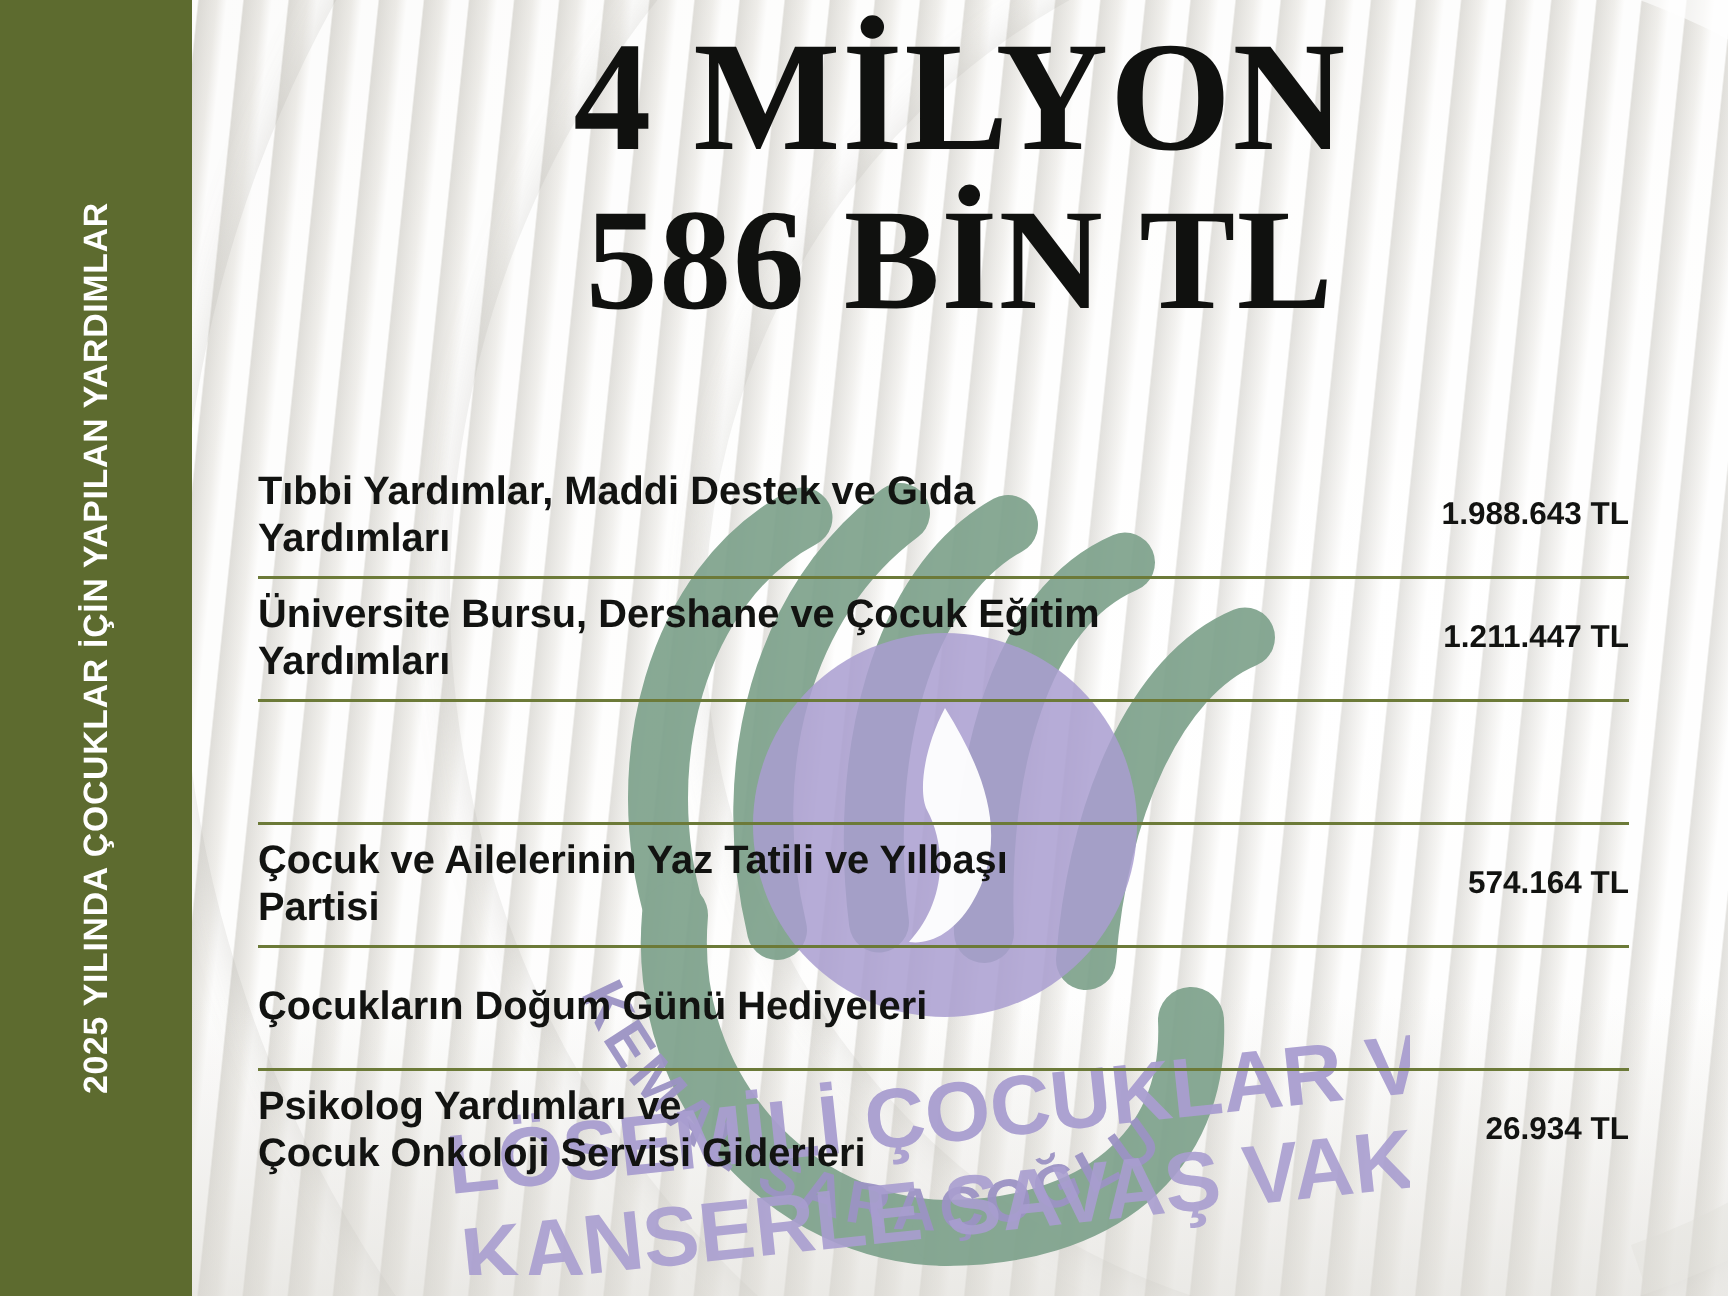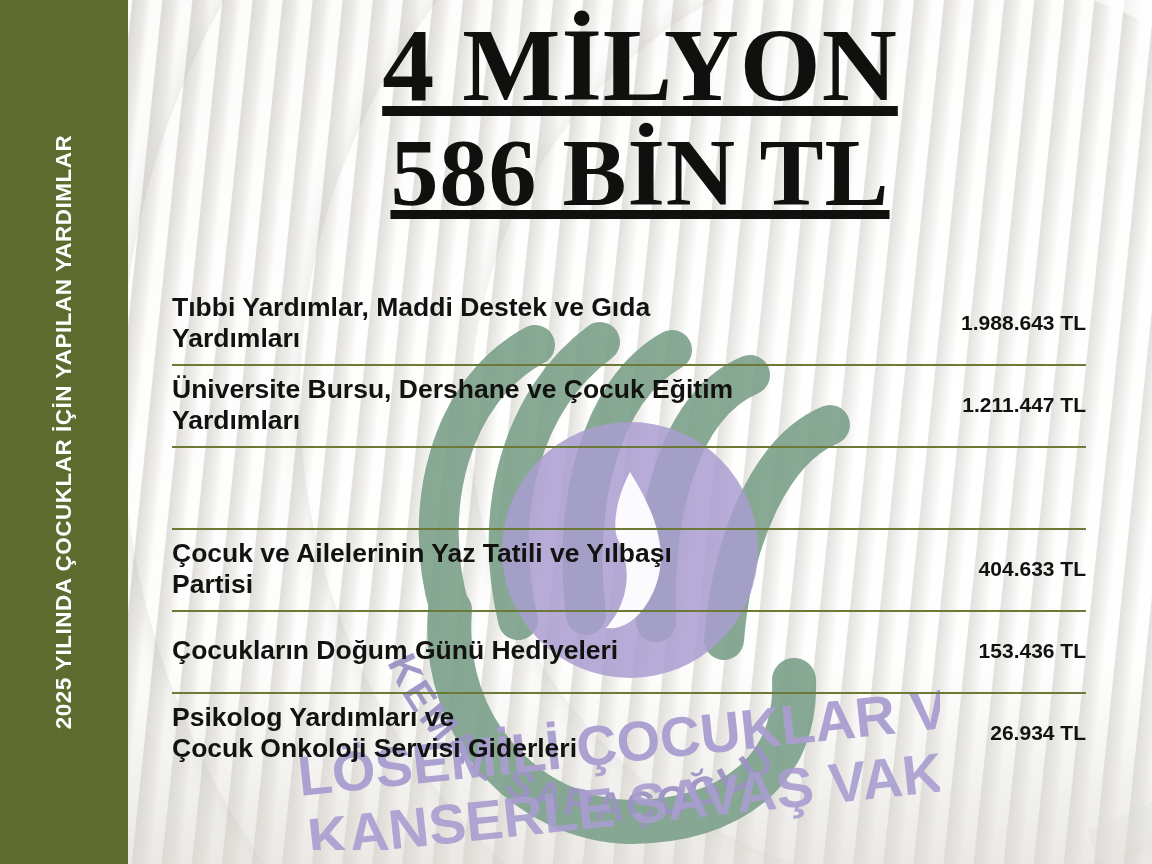--- a/index.html
+++ b/index.html
@@ -117,42 +117,41 @@
   .headline {
     position: absolute;
     left: 128px;
     right: 0;
     top: 14px;
     z-index: 6;
     text-align: center;
     font-family: "Liberation Serif", serif;
     color: #10110f;
     line-height: 0.98;
-    text-decoration: underline;
   }
   .headline .l1 {
     font-size: 104px;
     font-weight: bold;
     letter-spacing: 1px;
     display: block;
   }
   .headline .l2 {
     font-size: 96px;
     font-weight: bold;
     letter-spacing: 1px;
     display: block;
     margin-top: 10px;
   }
 
   
   .items {
     position: absolute;
     left: 172px;
     right: 66px;
-    top: 284px;
+    top: 304px;
     z-index: 6;
   }
   .item {
     display: flex;
     align-items: center;
     justify-content: space-between;
     gap: 18px;
     border-bottom: 2px solid #6c7a38;
     min-height: 78px;
     padding-bottom: 2px;
@@ -235,25 +234,24 @@
     <div class="item">
       <div class="item-label">Üniversite Bursu, Dershane ve Çocuk Eğitim
 Yardımları</div>
       <div class="item-value">1.211.447 TL</div>
     </div>
     <div class="item">
     </div>
     <div class="item">
       <div class="item-label">Çocuk ve Ailelerinin Yaz Tatili ve Yılbaşı
 Partisi</div>
-      <div class="item-value">404.633 TL</div>
+      <div class="item-value">574.164 TL</div>
     </div>
     <div class="item">
       <div class="item-label">Çocukların Doğum Günü Hediyeleri</div>
-      <div class="item-value">153.436 TL</div>
     </div>
     <div class="item last">
       <div class="item-label">Psikolog Yardımları ve
 Çocuk Onkoloji Servisi Giderleri</div>
       <div class="item-value">26.934 TL</div>
     </div>
   </div>
 
 </div>
 

